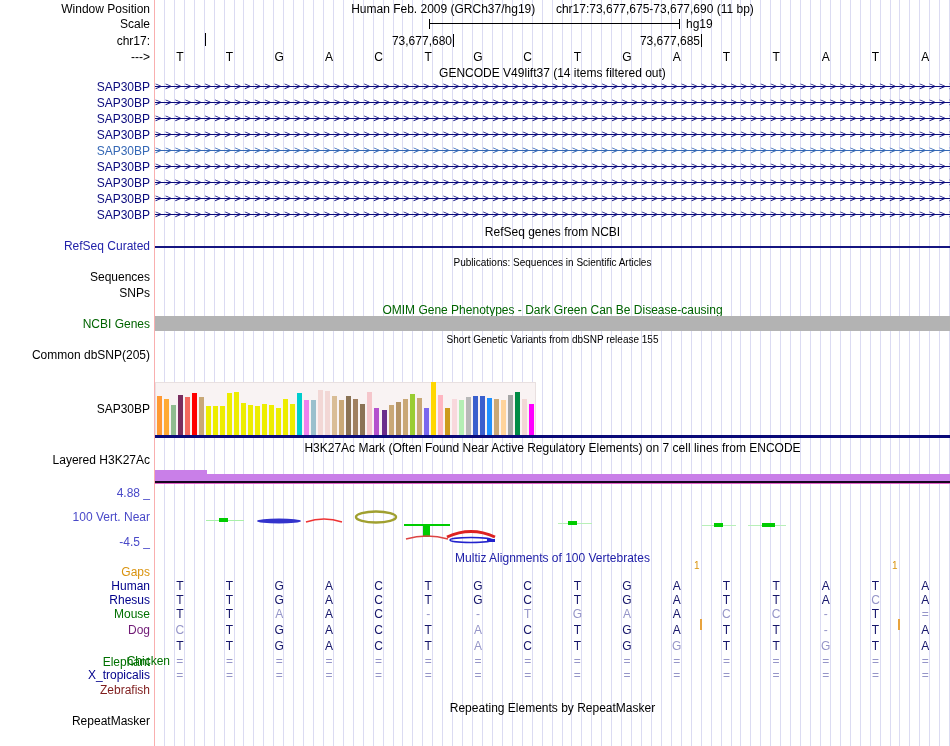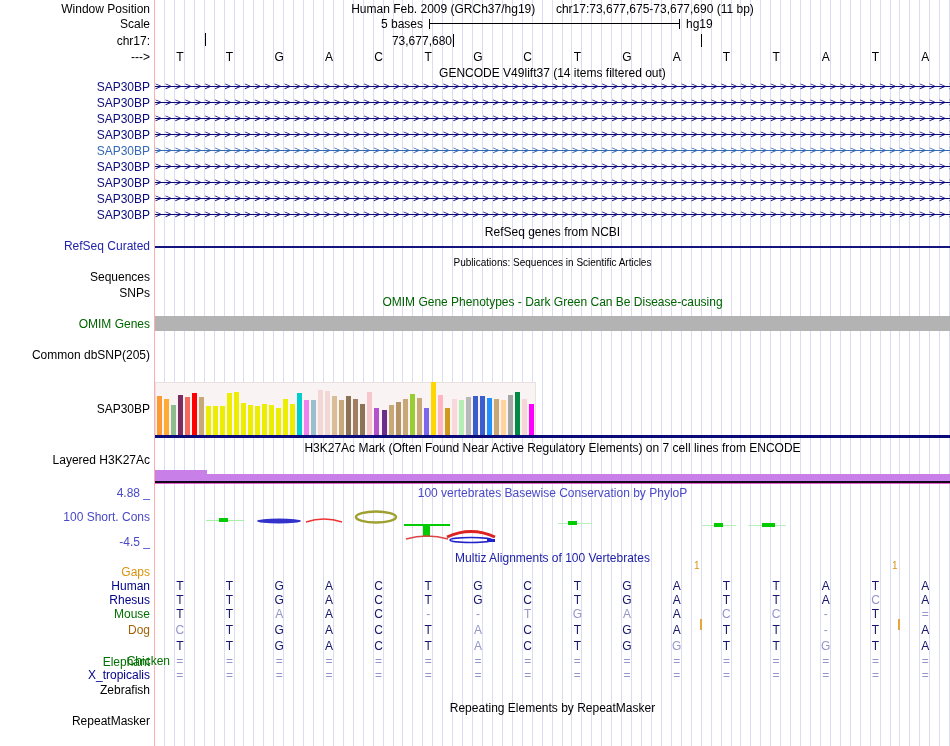--- a/index.html
+++ b/index.html
@@ -42,30 +42,30 @@
   <div class="abs left-guide"></div>
 
   <div class="abs lbl" style="top:2px">Window Position</div>
   <div class="abs title" style="top:2px">
     <span>Human Feb. 2009 (GRCh37/hg19)</span>
     <span style="display:inline-block;width:14px"></span>
     <span>chr17:73,677,675-73,677,690 (11 bp)</span>
   </div>
 
   <div class="abs lbl" style="top:17px">Scale</div>
-  <div class="abs" style="left:155px;top:17px;width:268px;text-align:right">5 bases</div>
   <div class="abs scalebar" style="left:429px;top:19px;width:249px;height:10px">
       <i></i>
     </div>
   <div class="abs" style="left:686px;top:17px">hg19</div>
 
   <div class="abs lbl" style="top:34px">chr17:</div>
   <div class="abs tick" style="left:205px;top:33px;height:13px"></div>
   <div class="abs" style="left:155px;top:34px;width:297px;text-align:right">73,677,680</div>
   <div class="abs tick" style="left:453px;top:34px;height:13px"></div>
+  <div class="abs" style="left:404px;top:34px;width:296px;text-align:right">73,677,685</div>
   <div class="abs tick" style="left:701px;top:34px;height:13px"></div>
 
   <div class="abs lbl" style="top:50px">---&gt;</div>
   <div class="abs seq-grid" style="top:50px" id="base-row">
       <span>T</span>
       <span>T</span>
       <span>G</span>
       <span>A</span>
       <span>C</span>
       <span>T</span>
@@ -104,24 +104,25 @@
     </div>
 
   <div class="abs title" style="top:225px">RefSeq genes from NCBI</div>
   <div class="abs lbl" style="top:239px;color:#2222AA">RefSeq Curated</div>
   <div class="abs" style="left:155px;top:246px;width:795px;height:2px;background:#151580"></div>
 
   <div class="abs title small" style="top:257px">Publications: Sequences in Scientific Articles</div>
   <div class="abs lbl" style="top:270px">Sequences</div>
   <div class="abs lbl" style="top:286px">SNPs</div>
 
-  <div class="abs title green" style="top:295px">OMIM Gene Phenotypes - Dark Green Can Be Disease-causing</div>
-  <div class="abs lbl green" style="top:317px">OMIM Genes</div>
+  <div class="abs title green" style="top:303px">OMIM Gene Phenotypes - Dark Green Can Be Disease-causing</div>
+  <div class="abs lbl green" style="top:317px">NCBI Genes</div>
   <div class="abs" style="left:155px;top:316px;width:795px;height:15px;background:#B3B3B3"></div>
 
+  <div class="abs title small" style="top:334px">Short Genetic Variants from dbSNP release 155</div>
   <div class="abs lbl" style="top:348px">Common dbSNP(205)</div>
 
   <div class="abs lbl" style="top:402px">SAP30BP</div>
   <div class="abs gtex-box" style="left:155px;top:382px;width:377px;height:53px" id="gtex-bars">
       <i style="height: 40px; background: rgb(255, 153, 51);"></i>
       <i style="height: 37px; background: rgb(255, 170, 51);"></i>
       <i style="height: 31px; background: rgb(143, 188, 143);"></i>
       <i style="height: 41px; background: rgb(122, 46, 95);"></i>
       <i style="height: 39px; background: rgb(244, 105, 94);"></i>
       <i style="height: 43px; background: rgb(255, 0, 0);"></i>
@@ -177,22 +178,21 @@
   <div class="abs" style="left:155px;top:435px;width:795px;height:3px;background:#0A0A78"></div>
 
   <div class="abs title" style="top:441px">H3K27Ac Mark (Often Found Near Active Regulatory Elements) on 7 cell lines from ENCODE</div>
   <div class="abs lbl" style="top:453px">Layered H3K27Ac</div>
   <div class="abs" style="left:155px;top:470px;width:52px;height:11px;background:#C97FE8"></div>
   <div class="abs" style="left:207px;top:474px;width:743px;height:7px;background:#C97FE8"></div>
   <div class="abs" style="left:155px;top:481px;width:795px;height:2px;background:#15051F"></div>
   <div class="abs" style="left:155px;top:483px;width:795px;height:1px;background:#E060C8"></div>
 
   <div class="abs lbl consv" style="top:486px">4.88 _</div>
-  <div class="abs title consv" style="top:486px">100 vertebrates Basewise Conservation by PhyloP</div>
-  <div class="abs lbl consv" style="top:510px">100 Short. Cons</div>
+  <div class="abs lbl consv" style="top:510px">100 Vert. Near</div>
   <div class="abs lbl consv" style="top:535px">-4.5 _</div>
   <svg class="abs" style="left:0;top:485px" width="950" height="65" id="cons-svg">
       <rect x="206" y="35" width="38" height="1" fill="#A8F0A8"></rect>
       <rect x="219" y="33" width="9" height="4" fill="#00CC00"></rect>
       <ellipse cx="279" cy="36" rx="22" ry="2.5" fill="#3333CC"></ellipse>
       <path d="M 306 37 Q 324 31 342 37" stroke="#EE3333" fill="none" stroke-width="1.5"></path>
       <ellipse cx="376" cy="32" rx="20" ry="5.5" fill="none" stroke="#A0A030" stroke-width="2.5"></ellipse>
       <rect x="404" y="39" width="46" height="2" fill="#00CC00"></rect>
       <rect x="423" y="39" width="7" height="13" fill="#00CC00"></rect>
       <path d="M 406 54 Q 427 48 448 54" stroke="#DD4444" fill="none" stroke-width="1.5"></path>
@@ -262,21 +262,21 @@
         <span class="mz-cell dim">T</span>
         <span class="mz-cell dim">G</span>
         <span class="mz-cell dim">A</span>
         <span class="mz-cell mz-navy">A</span>
         <span class="mz-cell dim">C</span>
         <span class="mz-cell dim">C</span>
         <span class="mz-cell dim">-</span>
         <span class="mz-cell mz-navy">T</span>
         <span class="mz-cell dim">=</span>
       </div>
-      <div class="abs lbl" style="top: 623px; color: #a16207;">Dog</div>
+      <div class="abs lbl" style="top: 623px; color: #701a75;">Dog</div>
       <div class="abs seq-grid" style="top: 623px;">
         <span class="mz-cell dim">C</span>
         <span class="mz-cell mz-navy">T</span>
         <span class="mz-cell mz-navy">G</span>
         <span class="mz-cell mz-navy">A</span>
         <span class="mz-cell mz-navy">C</span>
         <span class="mz-cell mz-navy">T</span>
         <span class="mz-cell dim">A</span>
         <span class="mz-cell mz-navy">C</span>
         <span class="mz-cell mz-navy">T</span>
@@ -338,21 +338,21 @@
         <span class="mz-cell dim">=</span>
         <span class="mz-cell dim">=</span>
         <span class="mz-cell dim">=</span>
         <span class="mz-cell dim">=</span>
         <span class="mz-cell dim">=</span>
         <span class="mz-cell dim">=</span>
         <span class="mz-cell dim">=</span>
         <span class="mz-cell dim">=</span>
         <span class="mz-cell dim">=</span>
       </div>
-      <div class="abs lbl" style="top: 683px; color: #000000;">Zebrafish</div>
+      <div class="abs lbl" style="top: 683px; color: #7f1d1d;">Zebrafish</div>
       <div class="abs" style="left: 700px; top: 619px; width: 2px; height: 11px; background: rgb(232, 163, 61);"></div>
       <div class="abs" style="left: 898px; top: 619px; width: 2px; height: 11px; background: rgb(232, 163, 61);"></div>
     </div>
 
   <div class="abs title" style="top:701px">Repeating Elements by RepeatMasker</div>
   <div class="abs lbl" style="top:714px">RepeatMasker</div>
 
 </div>
 
 </body></html>

